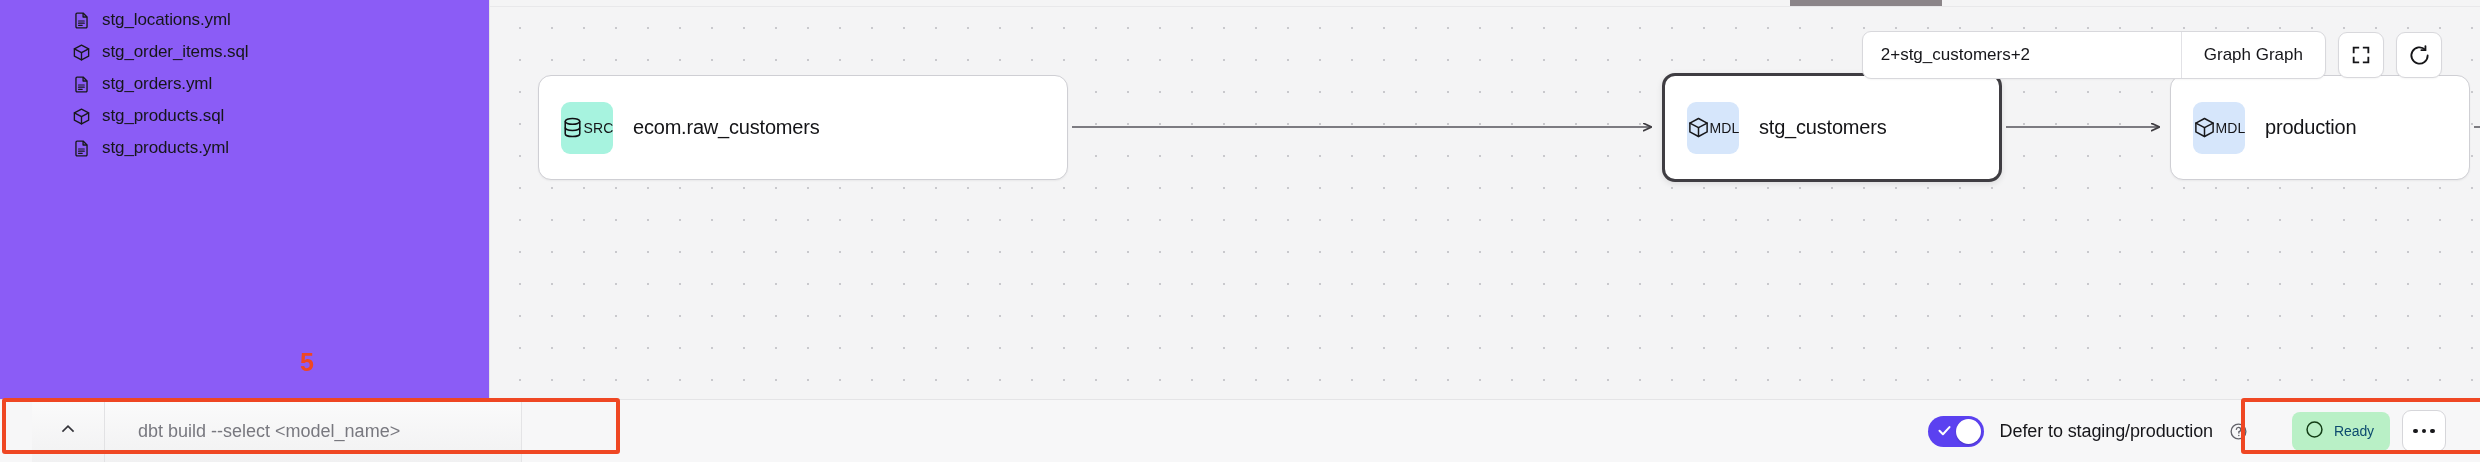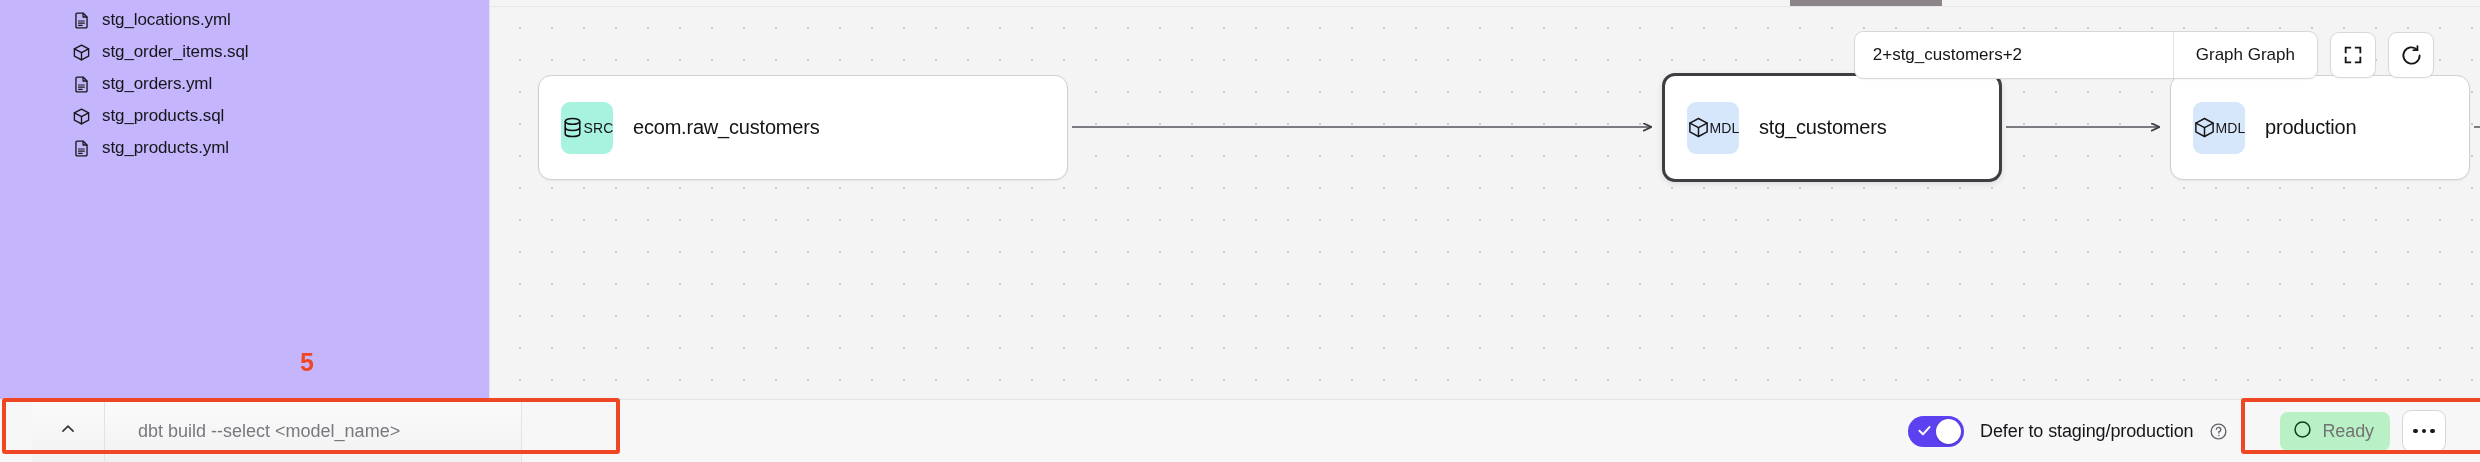--- a/index.html
+++ b/index.html
@@ -27,21 +27,21 @@
     flex: 1 1 auto;
     display: flex;
     min-height: 0;
     position: relative;
   }
 
   
   .sidebar {
     width: 490px;
     flex: 0 0 490px;
-    background: #c4b5fd;
+    background: #8b5cf6;
     border-right: 1px solid #e4e4e6;
     position: relative;
     overflow: hidden;
     box-sizing: border-box;
   }
   .file-list {
     padding-top: 4px;
   }
   .file-row {
     height: 32px;
@@ -97,21 +97,21 @@
     right: 0;
     height: 1px;
     background: #e8e8ea;
     z-index: 8;
   }
 
   
   .graph-toolbar {
     position: absolute;
     top: 31px;
-    right: 46px;
+    right: 38px;
     display: flex;
     align-items: center;
     gap: 12px;
     z-index: 6;
   }
   .selector-group {
     display: flex;
     align-items: stretch;
     background: #ffffff;
     border: 1px solid #d8d8dc;
@@ -269,21 +269,21 @@
     color: #6d6d75;
     padding-left: 33px;
   }
   .cmd-input::placeholder { color: #78787f; }
 
   .bottom-spacer { flex: 1 1 auto; }
 
   .bottom-right {
     display: flex;
     align-items: center;
-    gap: 12px;
+    gap: 4px;
     padding-right: 24px;
   }
 
   .defer-group {
     display: flex;
     align-items: center;
     gap: 16px;
     padding: 9px 16px 9px 14px;
     margin-right: 14px;
   }
@@ -335,22 +335,22 @@
   .ready-badge {
     display: flex;
     align-items: center;
     gap: 10px;
     background: #b9f0c6;
     border-radius: 8px;
     padding: 8px 16px 8px 13px;
     cursor: pointer;
   }
   .ready-text {
-    font-size: 18px;
-    color: #737373;
+    font-size: 14px;
+    color: #0c4a6e;
     letter-spacing: -0.1px;
   }
   .more-btn {
     width: 44px;
     height: 42px;
     background: #ffffff;
     border: 1px solid #d6d6da;
     border-radius: 9px;
     display: flex;
     align-items: center;

